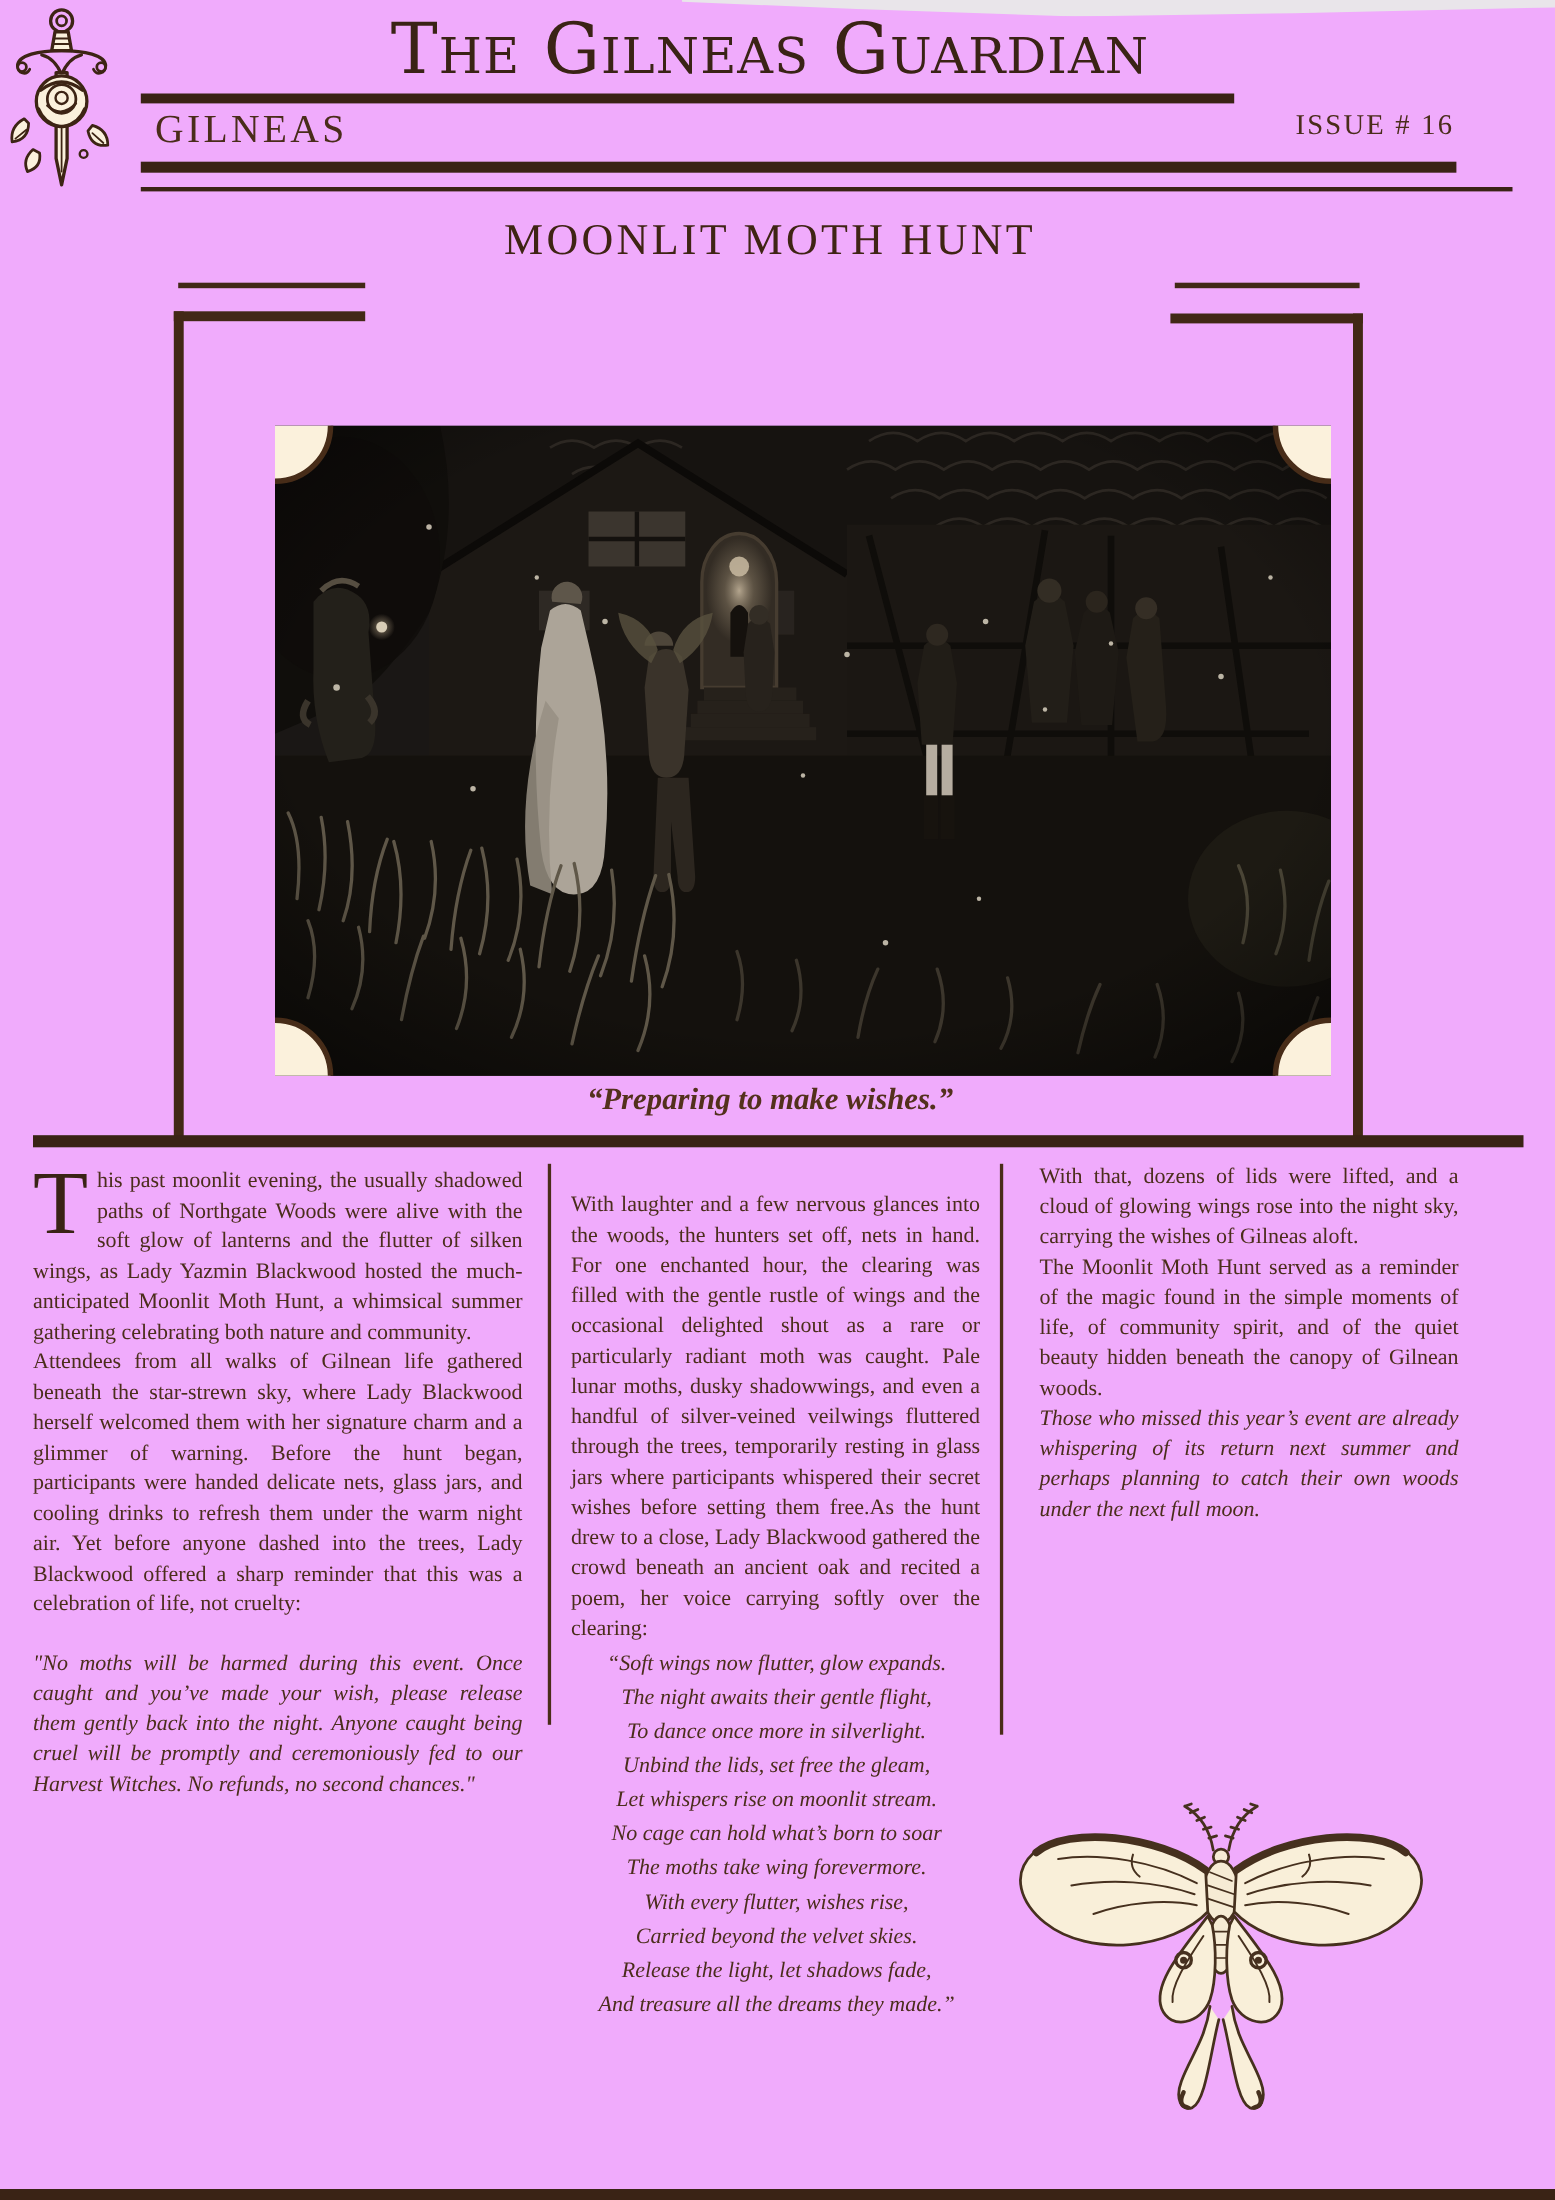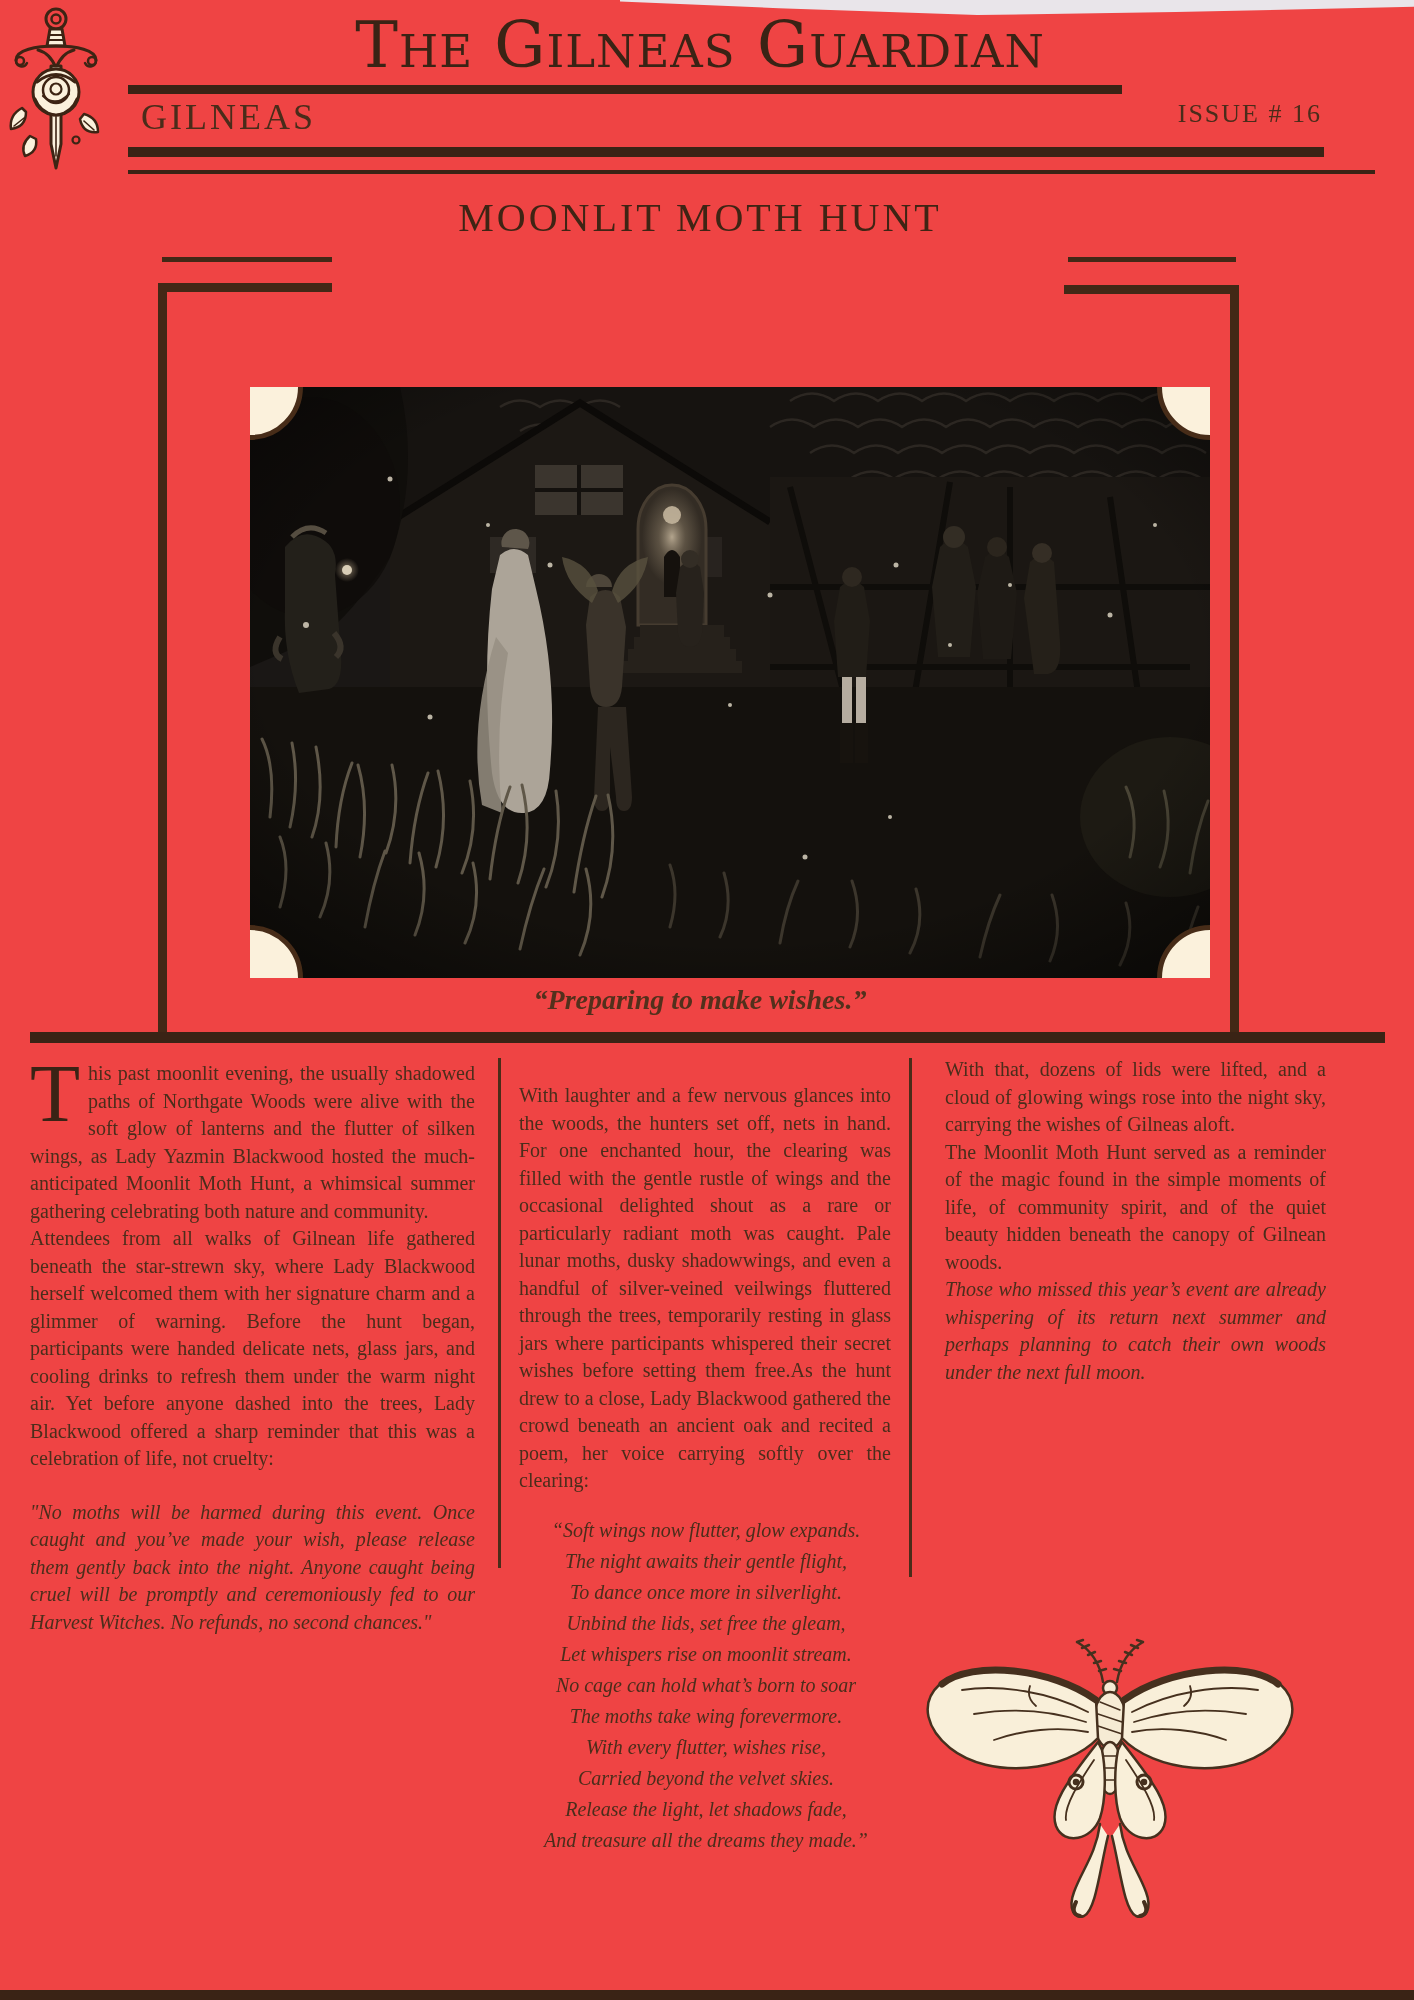--- a/index.html
+++ b/index.html
@@ -1,16 +1,16 @@
 <!DOCTYPE html>
 <html><head>
 <meta charset="utf-8">
 <style>
   html,body{margin:0;padding:0;background:#e9e5ea;}
-  #page{position:relative;width:1414px;height:2000px;background:#ef4444;overflow:hidden;
+  #page{position:relative;width:1414px;height:2000px;background:#f0abfc;overflow:hidden;
         font-family:"Liberation Serif", serif;color:#4b2d1b;}
   .abs{position:absolute;}
   
   #top-sliver{top:0;left:620px;width:794px;height:15px;background:#e9e5ea;
     clip-path:polygon(0 0,100% 0,100% 45%,70% 80%,45% 100%,20% 55%,0 10%);}
   #masthead-title{top:6px;left:160px;width:1080px;text-align:center;
     font-family:"DejaVu Serif", serif;font-variant:small-caps;font-size:64px;line-height:78px;
     color:#3a2315;letter-spacing:1px;}
   #title-underline{top:85px;left:128px;width:994px;height:9px;background:#3a2315;}
   #section-label{top:96px;left:141px;font-size:36px;letter-spacing:3px;color:#4a2c1a;}
@@ -39,21 +39,21 @@
   .col{font-size:20px;line-height:27.5px;text-align:justify;color:#4b2d1b;}
   .col p{margin:0;}
   #col1{top:1060px;left:30px;width:445px;}
   #col2{top:1082px;left:519px;width:372px;}
   #col3{top:1056px;left:929px;width:381px;margin-left:16px;}
   .divider{background:#4a2c19;width:3px;}
   #divider1{top:1058px;left:498px;height:510px;}
   #divider2{top:1058px;left:909px;height:519px;}
   .dropcap{float:left;font-size:82px;line-height:64px;padding:2px 8px 0 0;color:#3a2315;}
   .quote{font-style:italic;margin-top:26px !important;}
-  .poem{margin:20px -57px 0 -55px;text-align:center;font-style:italic;line-height:31px;}
+  .poem{margin:2px -57px 0 -55px;text-align:center;font-style:italic;line-height:31px;}
   
   #dagger-illustration{top:4px;left:6px;}
   #moth-illustration{top:1620px;left:910px;}
   #footer-bar{top:1990px;left:0;width:1414px;height:10px;background:#3a2315;}
 </style>
 </head>
 <body>
 
 <div id="page">
 

